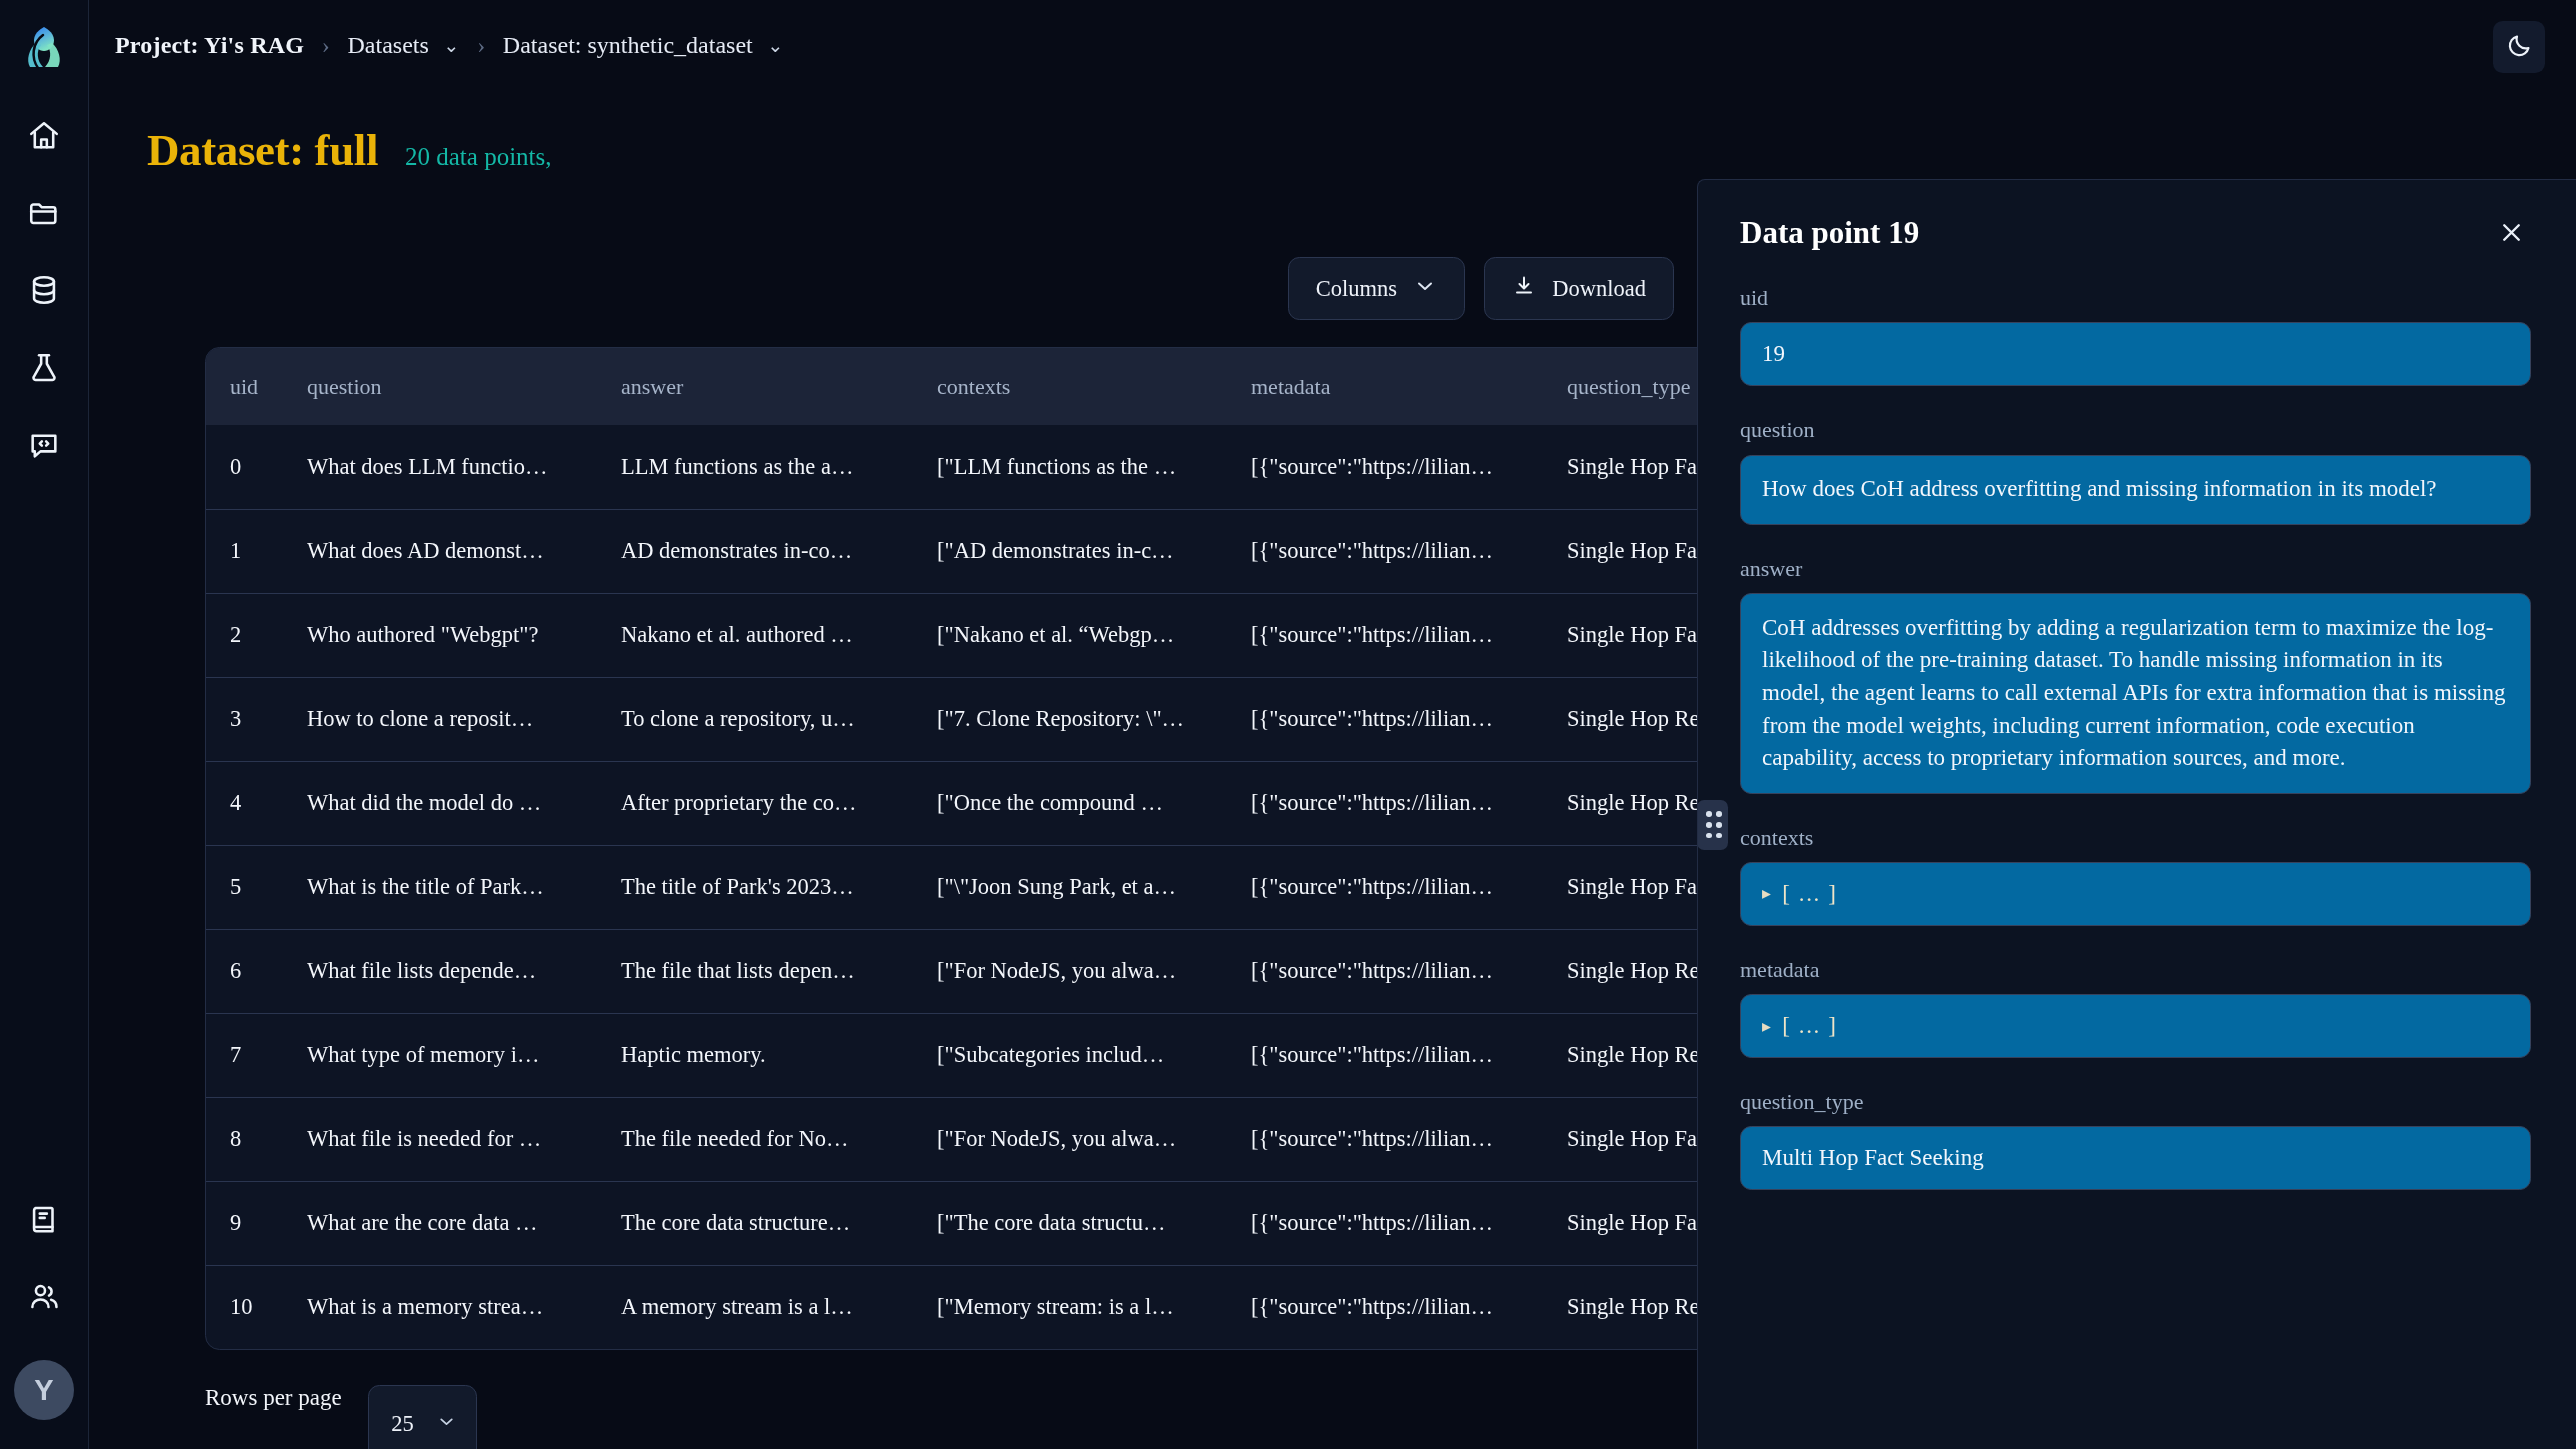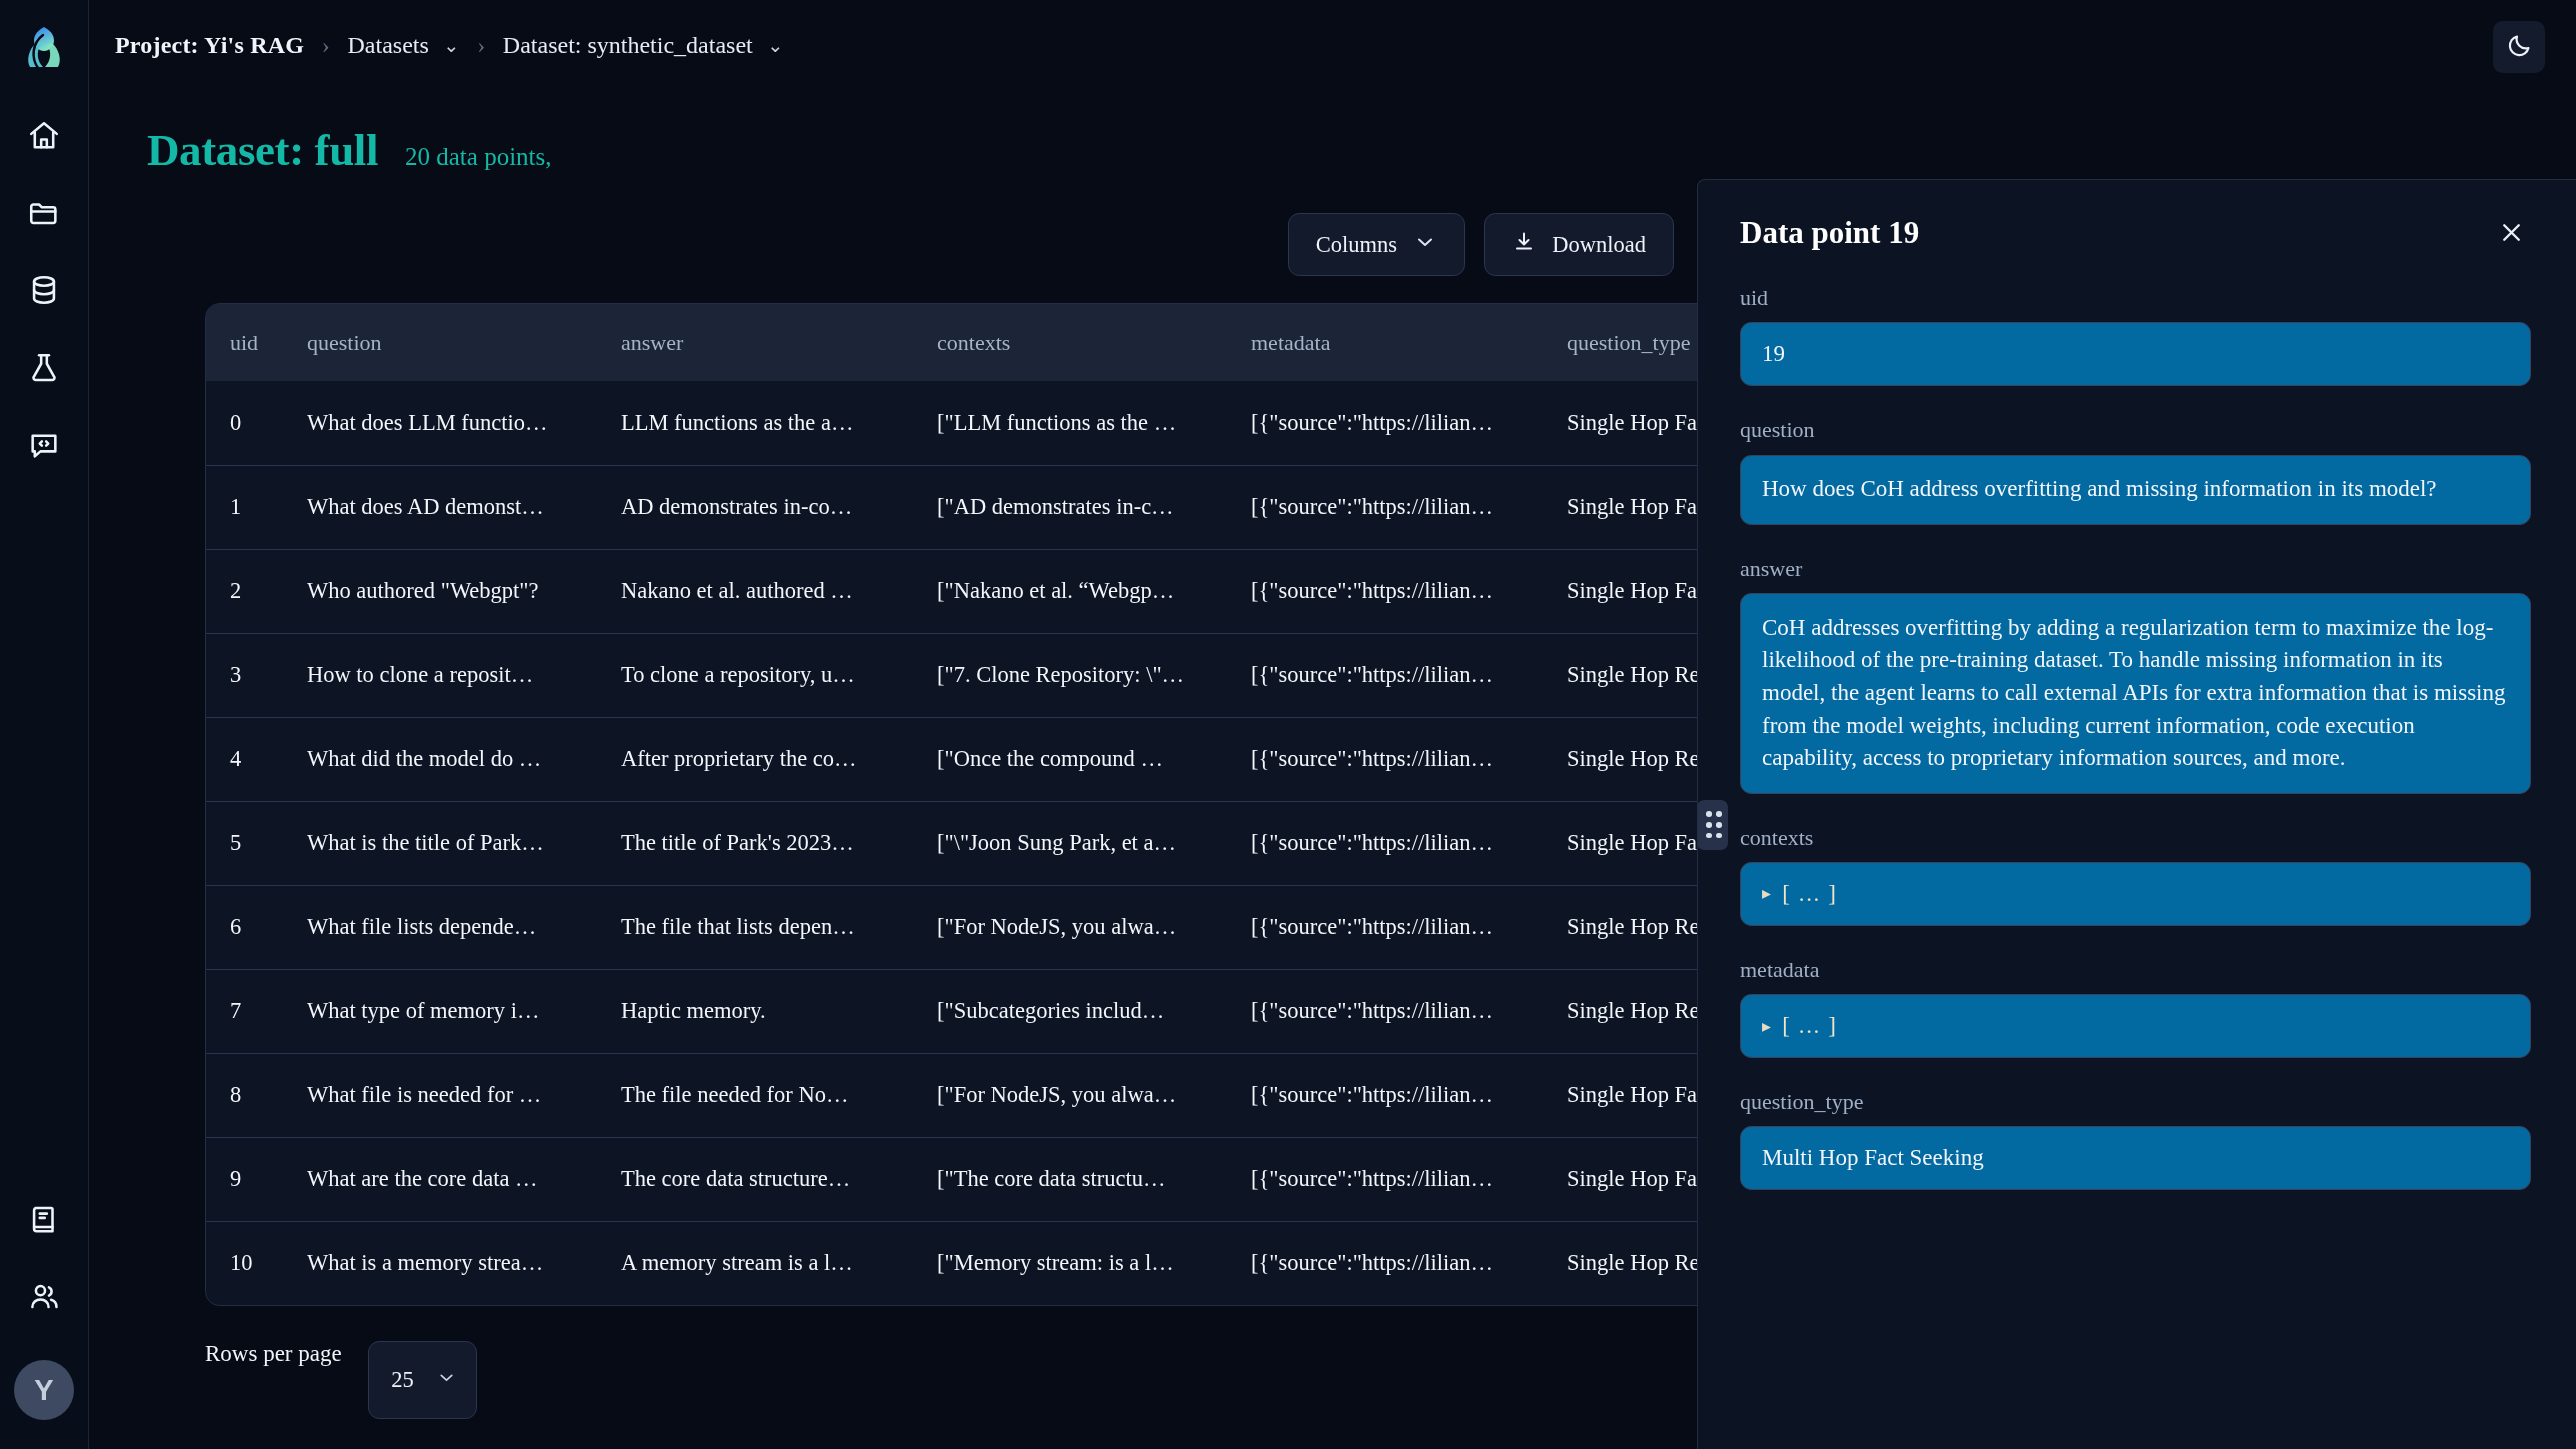--- a/index.html
+++ b/index.html
@@ -50,32 +50,32 @@
   .caret { color: #cdd7e6; font-size: 19.3px; padding-left: 3.2px; }
   .theme-toggle {
     position: absolute; right: 31px; top: 21px;
     width: 52px; height: 52px; border-radius: 9.7px; background: #131b2d;
     display: flex; align-items: center; justify-content: center; cursor: pointer;
   }
   .theme-toggle svg { width: 27px; height: 27px; }
 
   
   #page-head { padding: 34px 0 0 58px; display: flex; align-items: baseline; gap: 27px; }
-  #page-title { color: #14b8a6; font-size: 45px; font-weight: bold; letter-spacing: -0.4px; }
+  #page-title { color: #eab308; font-size: 45px; font-weight: bold; letter-spacing: -0.4px; }
   #page-sub { color: #14b8a6; font-size: 25px; }
 
   
   #toolbar {
     margin-top: 37px; padding-right: 902px;
     display: flex; justify-content: flex-end; gap: 19.3px;
   }
   .tb-btn {
     height: 63px; border: 1.2px solid #2b3650; border-radius: 11.3px;
     background: #121a2b; color: #eef2f9; font-size: 22.5px;
-    display: flex; align-items: center; gap: 16px; padding: 0 27px; cursor: pointer;
+    display: flex; align-items: center; gap: 16px; padding: 0 27px; cursor: pointer; margin-top: 44px;
   }
   .tb-btn svg { width: 24px; height: 24px; }
 
   
   #table-wrap {
     margin: 27px 0 0 116px; width: 1578px;
     border: 1.2px solid #232d45; border-radius: 14.5px;
     overflow: hidden; background: #0d1424;
   }
   table { border-collapse: collapse; width: 100%; table-layout: fixed; }

